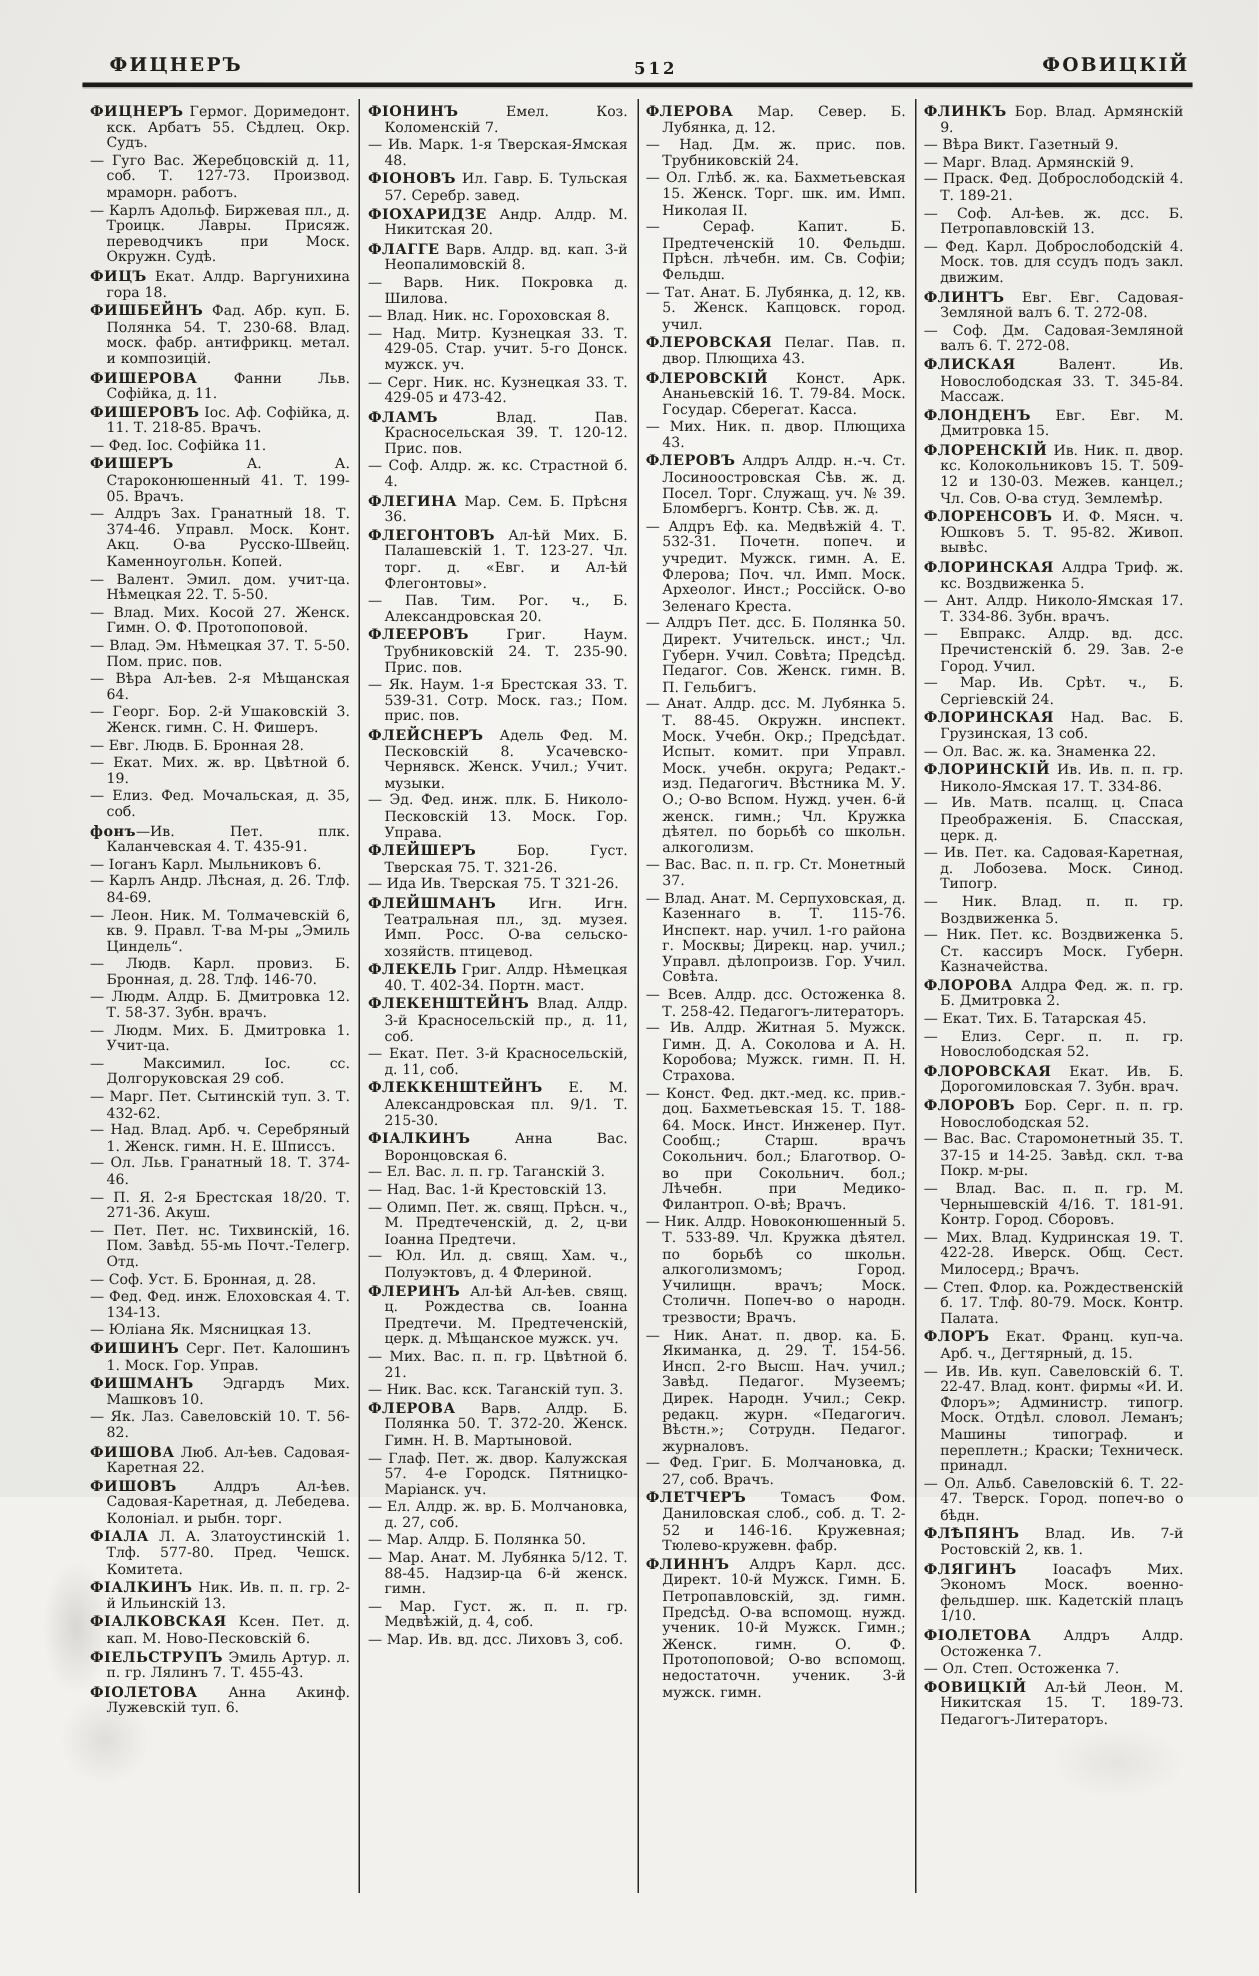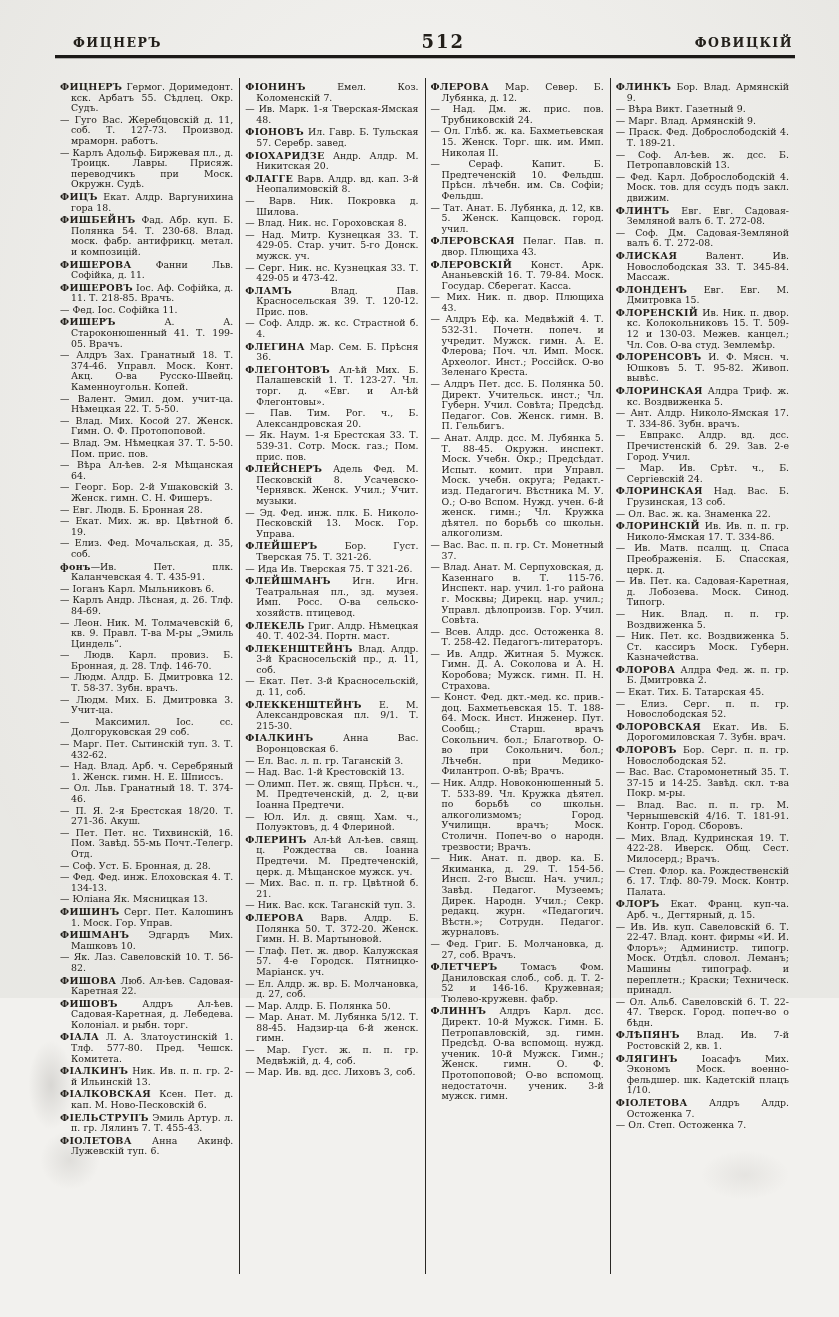--- a/index.html
+++ b/index.html
@@ -23,28 +23,28 @@
     position:relative;height:26px;
   }
   .hw{
     font-weight:bold;font-size:12.5px;letter-spacing:1.5px;
     position:absolute;bottom:2px;
   }
   .hw.left{left:18px;}
   .hw.right{right:2px;}
   .pagenum{
     position:absolute;left:50%;transform:translateX(-8%);
-    bottom:0;font-weight:bold;font-size:18px;letter-spacing:2px;margin-top:18px;
+    bottom:0;font-weight:bold;font-size:11px;letter-spacing:2px;margin-top:18px;
   }
   .rule{
     height:3px;background:#1c1a18;margin-top:3px;
     box-shadow:0 1px 0 rgba(0,0,0,0.25);
   }
   .columns{
-    display:flex;margin-top:20px;height:1196px;overflow:hidden;
+    display:flex;margin-top:8px;height:1196px;overflow:hidden;
   }
   .col{
     flex:1 1 0;padding:2px 6px 0 5px;min-width:0;
   }
   .col:not(:last-child){border-right:1.5px solid #2a2824;}
   .entry{
     margin:0 0 1px 0;
     padding-left:11px;text-indent:-11px;
     font-size:9.4px;line-height:10.6px;
     text-align:justify;
@@ -92,21 +92,21 @@
           <p class="entry"><span>— Георг. Бор. 2-й Ушаковскій 3. Женск. гимн. С. Н. Фишеръ.</span></p>
           <p class="entry"><span>— Евг. Людв. Б. Бронная 28.</span></p>
           <p class="entry"><span>— Екат. Мих. ж. вр. Цвѣтной б. 19.</span></p>
           <p class="entry"><span>— Елиз. Фед. Мочальская, д. 35, соб.</span></p>
           <p class="entry has-surname"><b class="surname">фонъ</b><span>—Ив. Пет. плк. Каланчевская 4. Т. 435-91.</span></p>
           <p class="entry"><span>— Іоганъ Карл. Мыльниковъ 6.</span></p>
           <p class="entry"><span>— Карлъ Андр. Лѣсная, д. 26. Тлф. 84-69.</span></p>
           <p class="entry"><span>— Леон. Ник. М. Толмачевскій 6, кв. 9. Правл. Т-ва М-ры „Эмиль Циндель“.</span></p>
           <p class="entry"><span>— Людв. Карл. провиз. Б. Бронная, д. 28. Тлф. 146-70.</span></p>
           <p class="entry"><span>— Людм. Алдр. Б. Дмитровка 12. Т. 58-37. Зубн. врачъ.</span></p>
-          <p class="entry"><span>— Людм. Мих. Б. Дмитровка 3. Учит-ца.</span></p>
+          <p class="entry"><span>— Людм. Мих. Б. Дмитровка 1. Учит-ца.</span></p>
           <p class="entry"><span>— Максимил. Іос. сс. Долгоруковская 29 соб.</span></p>
           <p class="entry"><span>— Марг. Пет. Сытинскій туп. 3. Т. 432-62.</span></p>
           <p class="entry"><span>— Над. Влад. Арб. ч. Серебряный 1. Женск. гимн. Н. Е. Шписсъ.</span></p>
           <p class="entry"><span>— Ол. Льв. Гранатный 18. Т. 374-46.</span></p>
           <p class="entry"><span>— П. Я. 2-я Брестская 18/20. Т. 271-36. Акуш.</span></p>
           <p class="entry"><span>— Пет. Пет. нс. Тихвинскій, 16. Пом. Завѣд. 55-мь Почт.-Телегр. Отд.</span></p>
           <p class="entry"><span>— Соф. Уст. Б. Бронная, д. 28.</span></p>
           <p class="entry"><span>— Фед. Фед. инж. Елоховская 4. Т. 134-13.</span></p>
           <p class="entry"><span>— Юліана Як. Мясницкая 13.</span></p>
           <p class="entry has-surname"><b class="surname">ФИШИНЪ</b> <span>Серг. Пет. Калошинъ 1. Моск. Гор. Управ.</span></p>
@@ -128,20 +128,21 @@
           <p class="entry has-surname"><b class="surname">ФЛАГГЕ</b> <span>Варв. Алдр. вд. кап. 3-й Неопалимовскій 8.</span></p>
           <p class="entry"><span>— Варв. Ник. Покровка д. Шилова.</span></p>
           <p class="entry"><span>— Влад. Ник. нс. Гороховская 8.</span></p>
           <p class="entry"><span>— Над. Митр. Кузнецкая 33. Т. 429-05. Стар. учит. 5-го Донск. мужск. уч.</span></p>
           <p class="entry"><span>— Серг. Ник. нс. Кузнецкая 33. Т. 429-05 и 473-42.</span></p>
           <p class="entry has-surname"><b class="surname">ФЛАМЪ</b> <span>Влад. Пав. Красносельская 39. Т. 120-12. Прис. пов.</span></p>
           <p class="entry"><span>— Соф. Алдр. ж. кс. Страстной б. 4.</span></p>
           <p class="entry has-surname"><b class="surname">ФЛЕГИНА</b> <span>Мар. Сем. Б. Прѣсня 36.</span></p>
           <p class="entry has-surname"><b class="surname">ФЛЕГОНТОВЪ</b> <span>Ал-ѣй Мих. Б. Палашевскій 1. Т. 123-27. Чл. торг. д. «Евг. и Ал-ѣй Флегонтовы».</span></p>
           <p class="entry"><span>— Пав. Тим. Рог. ч., Б. Александровская 20.</span></p>
+          <p class="entry has-surname"><b class="surname">ФЛЕЕРОВЪ</b> <span>Григ. Наум. Трубниковскій 24. Т. 235-90. Прис. пов.</span></p>
           <p class="entry"><span>— Як. Наум. 1-я Брестская 33. Т. 539-31. Сотр. Моск. газ.; Пом. прис. пов.</span></p>
           <p class="entry has-surname"><b class="surname">ФЛЕЙСНЕРЪ</b> <span>Адель Фед. М. Песковскій 8. Усачевско-Чернявск. Женск. Учил.; Учит. музыки.</span></p>
           <p class="entry"><span>— Эд. Фед. инж. плк. Б. Николо-Песковскій 13. Моск. Гор. Управа.</span></p>
           <p class="entry has-surname"><b class="surname">ФЛЕЙШЕРЪ</b> <span>Бор. Густ. Тверская 75. Т. 321-26.</span></p>
           <p class="entry"><span>— Ида Ив. Тверская 75. Т 321-26.</span></p>
           <p class="entry has-surname"><b class="surname">ФЛЕЙШМАНЪ</b> <span>Игн. Игн. Театральная пл., зд. музея. Имп. Росс. О-ва сельско-хозяйств. птицевод.</span></p>
           <p class="entry has-surname"><b class="surname">ФЛЕКЕЛЬ</b> <span>Григ. Алдр. Нѣмецкая 40. Т. 402-34. Портн. маст.</span></p>
           <p class="entry has-surname"><b class="surname">ФЛЕКЕНШТЕЙНЪ</b> <span>Влад. Алдр. 3-й Красносельскій пр., д. 11, соб.</span></p>
           <p class="entry"><span>— Екат. Пет. 3-й Красносельскій, д. 11, соб.</span></p>
           <p class="entry has-surname"><b class="surname">ФЛЕККЕНШТЕЙНЪ</b> <span>Е. М. Александровская пл. 9/1. Т. 215-30.</span></p>
@@ -163,20 +164,21 @@
         </div>
         <div class="col">
           <p class="entry has-surname"><b class="surname">ФЛЕРОВА</b> <span>Мар. Север. Б. Лубянка, д. 12.</span></p>
           <p class="entry"><span>— Над. Дм. ж. прис. пов. Трубниковскій 24.</span></p>
           <p class="entry"><span>— Ол. Глѣб. ж. ка. Бахметьевская 15. Женск. Торг. шк. им. Имп. Николая II.</span></p>
           <p class="entry"><span>— Сераф. Капит. Б. Предтеченскій 10. Фельдш. Прѣсн. лѣчебн. им. Св. Софіи; Фельдш.</span></p>
           <p class="entry"><span>— Тат. Анат. Б. Лубянка, д. 12, кв. 5. Женск. Капцовск. город. учил.</span></p>
           <p class="entry has-surname"><b class="surname">ФЛЕРОВСКАЯ</b> <span>Пелаг. Пав. п. двор. Плющиха 43.</span></p>
           <p class="entry has-surname"><b class="surname">ФЛЕРОВСКІЙ</b> <span>Конст. Арк. Ананьевскій 16. Т. 79-84. Моск. Государ. Сберегат. Касса.</span></p>
           <p class="entry"><span>— Мих. Ник. п. двор. Плющиха 43.</span></p>
+          <p class="entry has-surname"><b class="surname">ФЛЕРОВЪ</b> <span>Алдръ Алдр. н.-ч. Ст. Лосиноостровская Сѣв. ж. д. Посел. Торг. Служащ. уч. № 39. Бломбергъ. Контр. Сѣв. ж. д.</span></p>
           <p class="entry"><span>— Алдръ Еф. ка. Медвѣжій 4. Т. 532-31. Почетн. попеч. и учредит. Мужск. гимн. А. Е. Флерова; Поч. чл. Имп. Моск. Археолог. Инст.; Россійск. О-во Зеленаго Креста.</span></p>
           <p class="entry"><span>— Алдръ Пет. дсс. Б. Полянка 50. Директ. Учительск. инст.; Чл. Губерн. Учил. Совѣта; Предсѣд. Педагог. Сов. Женск. гимн. В. П. Гельбигъ.</span></p>
           <p class="entry"><span>— Анат. Алдр. дсс. М. Лубянка 5. Т. 88-45. Окружн. инспект. Моск. Учебн. Окр.; Предсѣдат. Испыт. комит. при Управл. Моск. учебн. округа; Редакт.-изд. Педагогич. Вѣстника М. У. О.; О-во Вспом. Нужд. учен. 6-й женск. гимн.; Чл. Кружка дѣятел. по борьбѣ со школьн. алкоголизм.</span></p>
           <p class="entry"><span>— Вас. Вас. п. п. гр. Ст. Монетный 37.</span></p>
           <p class="entry"><span>— Влад. Анат. М. Серпуховская, д. Казеннаго в. Т. 115-76. Инспект. нар. учил. 1-го района г. Москвы; Дирекц. нар. учил.; Управл. дѣлопроизв. Гор. Учил. Совѣта.</span></p>
           <p class="entry"><span>— Всев. Алдр. дсс. Остоженка 8. Т. 258-42. Педагогъ-литераторъ.</span></p>
           <p class="entry"><span>— Ив. Алдр. Житная 5. Мужск. Гимн. Д. А. Соколова и А. Н. Коробова; Мужск. гимн. П. Н. Страхова.</span></p>
           <p class="entry"><span>— Конст. Фед. дкт.-мед. кс. прив.-доц. Бахметьевская 15. Т. 188-64. Моск. Инст. Инженер. Пут. Сообщ.; Старш. врачъ Сокольнич. бол.; Благотвор. О-во при Сокольнич. бол.; Лѣчебн. при Медико-Филантроп. О-вѣ; Врачъ.</span></p>
           <p class="entry"><span>— Ник. Алдр. Новоконюшенный 5. Т. 533-89. Чл. Кружка дѣятел. по борьбѣ со школьн. алкоголизмомъ; Город. Училищн. врачъ; Моск. Столичн. Попеч-во о народн. трезвости; Врачъ.</span></p>
           <p class="entry"><span>— Ник. Анат. п. двор. ка. Б. Якиманка, д. 29. Т. 154-56. Инсп. 2-го Высш. Нач. учил.; Завѣд. Педагог. Музеемъ; Дирек. Народн. Учил.; Секр. редакц. журн. «Педагогич. Вѣстн.»; Сотрудн. Педагог. журналовъ.</span></p>
@@ -217,19 +219,20 @@
           <p class="entry"><span>— Влад. Вас. п. п. гр. М. Чернышевскій 4/16. Т. 181-91. Контр. Город. Сборовъ.</span></p>
           <p class="entry"><span>— Мих. Влад. Кудринская 19. Т. 422-28. Иверск. Общ. Сест. Милосерд.; Врачъ.</span></p>
           <p class="entry"><span>— Степ. Флор. ка. Рождественскій б. 17. Тлф. 80-79. Моск. Контр. Палата.</span></p>
           <p class="entry has-surname"><b class="surname">ФЛОРЪ</b> <span>Екат. Франц. куп-ча. Арб. ч., Дегтярный, д. 15.</span></p>
           <p class="entry"><span>— Ив. Ив. куп. Савеловскій 6. Т. 22-47. Влад. конт. фирмы «И. И. Флоръ»; Администр. типогр. Моск. Отдѣл. словол. Леманъ; Машины типограф. и переплетн.; Краски; Техническ. принадл.</span></p>
           <p class="entry"><span>— Ол. Альб. Савеловскій 6. Т. 22-47. Тверск. Город. попеч-во о бѣдн.</span></p>
           <p class="entry has-surname"><b class="surname">ФЛѢПЯНЪ</b> <span>Влад. Ив. 7-й Ростовскій 2, кв. 1.</span></p>
           <p class="entry has-surname"><b class="surname">ФЛЯГИНЪ</b> <span>Іоасафъ Мих. Экономъ Моск. военно-фельдшер. шк. Кадетскій плацъ 1/10.</span></p>
           <p class="entry has-surname"><b class="surname">ФІОЛЕТОВА</b> <span>Алдръ Алдр. Остоженка 7.</span></p>
           <p class="entry"><span>— Ол. Степ. Остоженка 7.</span></p>
+          <p class="entry has-surname"><b class="surname">ФОВИЦКІЙ</b> <span>Ал-ѣй Леон. М. Никитская 15. Т. 189-73. Педагогъ-Литераторъ.</span></p>
         </div>
       </div>
   </div>
   <div class="smudge s1"></div>
   <div class="smudge s2"></div>
   <div class="smudge s3"></div>
 </div>
 
 </body></html>

